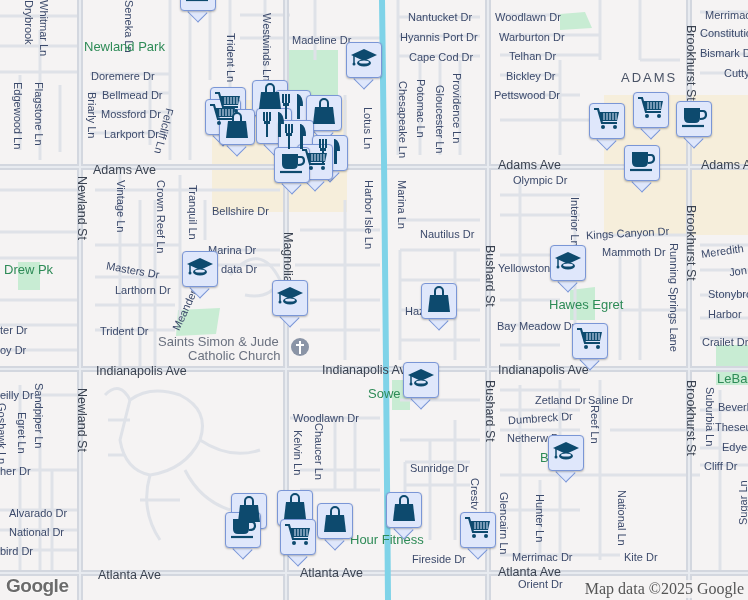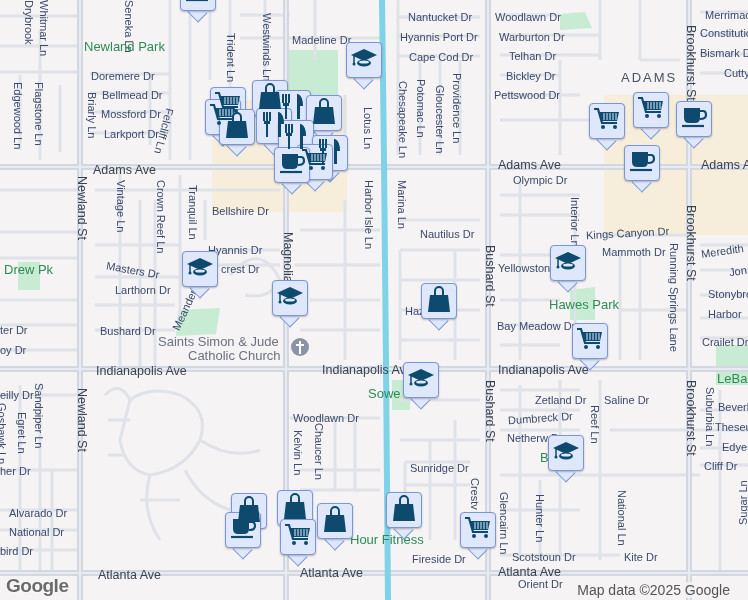--- a/index.html
+++ b/index.html
@@ -9,21 +9,21 @@
   .lbl{position:absolute;font-size:11px;color:#3c4a6b;white-space:nowrap;line-height:12px;}
   .lbl.v{transform-origin:0 0;transform:rotate(90deg);}
   .lbl.major{font-size:12.5px;color:#3a4250;}
   .lbl.park{font-size:13px;color:#2e8b57;}
   .lbl.poi{font-size:13px;color:#6b7280;}
   .lbl.area{font-size:13px;letter-spacing:2px;color:#4a5366;}
   .marker{position:absolute;width:36px;height:44px;}
   .marker .box{position:absolute;left:0;top:0;width:34px;height:34px;background:#dfe7fb;border:1px solid #7a96d6;border-radius:4px;box-shadow:0 1px 2px rgba(0,0,0,.25);display:flex;align-items:center;justify-content:center;}
   .marker .tip{position:absolute;left:10px;top:30px;width:14px;height:14px;background:#dfe7fb;border-right:1px solid #7a96d6;border-bottom:1px solid #7a96d6;transform:rotate(45deg) scaleY(.9);}
   .marker svg{position:relative;z-index:2;}
-  .attrib{position:absolute;right:16px;bottom:2px;font-size:14px;color:#555;background:rgba(245,243,243,.8);padding:0 2px;}
+  .attrib{position:absolute;right:2px;bottom:2px;font-size:16px;color:#555;background:rgba(245,243,243,.8);padding:0 2px;font-family:Liberation Serif, serif;}
   .glogo{position:absolute;left:6px;bottom:3px;font-size:19px;font-weight:bold;color:#6b6b6b;letter-spacing:-0.5px;text-shadow:0 0 2px #fff,0 0 2px #fff;}
 </style>
 </head>
 <body>
 
 <div id="map">
 
   <svg class="base" width="748" height="600">
 
     <rect x="212" y="100" width="135" height="112" fill="#f6eedb"></rect>
@@ -229,26 +229,26 @@
   <div class="lbl" style="left:499px;top:31px">Warburton Dr</div>
   <div class="lbl" style="left:509px;top:50px">Telhan Dr</div>
   <div class="lbl" style="left:506px;top:70px">Bickley Dr</div>
   <div class="lbl" style="left:494px;top:89px">Pettswood Dr</div>
   <div class="lbl" style="left:705px;top:9px">Merrimac</div>
   <div class="lbl" style="left:700px;top:27px">Constitution</div>
   <div class="lbl" style="left:700px;top:47px">Bismark Dr</div>
   <div class="lbl" style="left:724px;top:67px">Cutty</div>
   <div class="lbl" style="left:513px;top:174px">Olympic Dr</div>
   <div class="lbl" style="left:212px;top:205px">Bellshire Dr</div>
-  <div class="lbl" style="left:208px;top:244px">Hyannis Dr</div>
-  <div class="lbl" style="left:221px;top:263px">crest Dr</div>
+  <div class="lbl" style="left:208px;top:244px">Marina Dr</div>
+  <div class="lbl" style="left:221px;top:263px">data Dr</div>
   <div class="lbl" style="left:106px;top:264px;transform:rotate(10deg)">Masters Dr</div>
   <div class="lbl" style="left:115px;top:284px">Larthorn Dr</div>
   <div class="lbl" style="left:170px;top:327px;transform-origin:0 0;transform:rotate(-65deg)">Meander</div>
-  <div class="lbl" style="left:100px;top:325px">Bushard Dr</div>
+  <div class="lbl" style="left:100px;top:325px">Trident Dr</div>
   <div class="lbl" style="left:0px;top:324px">ter Dr</div>
   <div class="lbl" style="left:0px;top:344px">oy Dr</div>
   <div class="lbl" style="left:420px;top:228px">Nautilus Dr</div>
   <div class="lbl" style="left:405px;top:305px">Haz      t Dr</div>
   <div class="lbl" style="left:586px;top:227px;transform:rotate(-3deg)">Kings Canyon Dr</div>
   <div class="lbl" style="left:602px;top:246px">Mammoth Dr</div>
   <div class="lbl" style="left:498px;top:262px">Yellowstone</div>
   <div class="lbl" style="left:497px;top:320px">Bay Meadow Dr</div>
   <div class="lbl" style="left:701px;top:245px;transform:rotate(-8deg)">Meredith</div>
   <div class="lbl" style="left:729px;top:265px;transform:rotate(-8deg)">Jon</div>
@@ -259,22 +259,22 @@
   <div class="lbl" style="left:0px;top:465px">her Dr</div>
   <div class="lbl" style="left:9px;top:507px">Alvarado Dr</div>
   <div class="lbl" style="left:9px;top:526px">National Dr</div>
   <div class="lbl" style="left:0px;top:545px">bird Dr</div>
   <div class="lbl" style="left:293px;top:412px">Woodlawn Dr</div>
   <div class="lbl" style="left:410px;top:462px">Sunridge Dr</div>
   <div class="lbl" style="left:412px;top:553px">Fireside Dr</div>
   <div class="lbl" style="left:535px;top:394px">Zetland Dr</div>
   <div class="lbl" style="left:508px;top:412px;transform:rotate(-4deg)">Dumbreck Dr</div>
   <div class="lbl" style="left:507px;top:432px">Netherw      Dr</div>
-  <div class="lbl" style="left:604px;top:394px">Saline Dr</div>
-  <div class="lbl" style="left:512px;top:551px">Scotstoun Dr</div>
+  <div class="lbl" style="left:588px;top:394px">Saline Dr</div>
+  <div class="lbl" style="left:512px;top:551px">Merrimac Dr</div>
   <div class="lbl" style="left:624px;top:551px">Kite Dr</div>
   <div class="lbl" style="left:518px;top:578px">Orient Dr</div>
   <div class="lbl" style="left:718px;top:401px">Beverl</div>
   <div class="lbl" style="left:715px;top:421px">Theseu</div>
   <div class="lbl" style="left:722px;top:441px">Edye</div>
   <div class="lbl" style="left:704px;top:460px">Cliff Dr</div>
 
   <div class="lbl v" style="left:35px;top:0px">Drybrook</div>
   <div class="lbl v" style="left:50px;top:0px">Whitmar Ln</div>
   <div class="lbl v" style="left:135px;top:0px">Seneka Ln</div>
@@ -304,21 +304,21 @@
   <div class="lbl v" style="left:481px;top:478px">Crestv</div>
   <div class="lbl v" style="left:510px;top:492px">Glencairn Ln</div>
   <div class="lbl v" style="left:601px;top:405px">Reef Ln</div>
   <div class="lbl v" style="left:546px;top:494px">Hunter Ln</div>
   <div class="lbl v" style="left:628px;top:490px">National Ln</div>
   <div class="lbl v" style="left:716px;top:387px">Suburbia Ln</div>
   <div class="lbl v" style="left:737px;top:525px;transform:rotate(-90deg)">Sugar Ln</div>
 
   <div class="lbl park" style="left:84px;top:41px">Newland Park</div>
   <div class="lbl park" style="left:4px;top:264px">Drew Pk</div>
-  <div class="lbl park" style="left:549px;top:299px">Hawes Park</div>
+  <div class="lbl park" style="left:549px;top:299px">Hawes Egret</div>
   <div class="lbl park" style="left:368px;top:388px">Sowe</div>
   <div class="lbl park" style="left:717px;top:373px">LeBa</div>
   <div class="lbl park" style="left:540px;top:452px">B        k</div>
   <div class="lbl park" style="left:350px;top:534px">Hour Fitness</div>
   <div class="lbl poi" style="left:158px;top:336px">Saints Simon &amp; Jude</div>
   <div class="lbl poi" style="left:188px;top:350px">Catholic Church</div>
   <div class="lbl area" style="left:621px;top:72px">ADAMS</div>
 
   <div id="markers">
       <div class="marker" style="left: 346px; top: 42px;">

